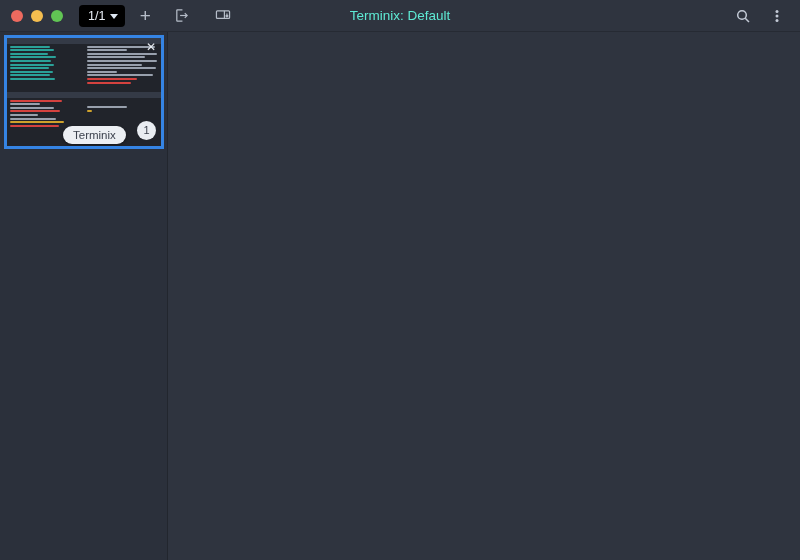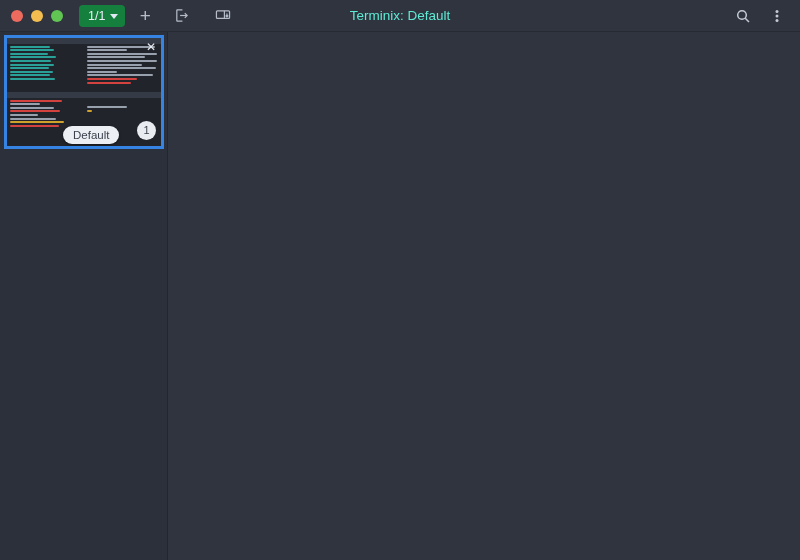--- a/index.html
+++ b/index.html
@@ -23,21 +23,21 @@
     gap: 8px; padding-left: 11px;
   }
   .tl { width: 12px; height: 12px; border-radius: 50%; }
   .tl-close  { background: #ed6a5f; }
   .tl-min    { background: #f4bd4f; }
   .tl-max    { background: #61c554; }
 
   #session-selector {
     margin-left: 16px;
     height: 22px;
-    background: #15803d;
+    background: #000000;
     border-radius: 4px;
     display: flex; align-items: center;
     gap: 5px;
     padding: 0 7px 0 9px;
     color: #e9eef5;
     font-size: 12.5px;
     cursor: default;
   }
   #session-selector .caret {
     width: 0; height: 0;
@@ -351,21 +351,21 @@
       <div class="mini-line" style="width:46px;background:#98a0ad;"></div>
       <div class="mini-line" style="width:54px;background:#cfa22c;"></div>
       <div class="mini-line" style="width:49px;background:#d4423f;"></div>
     </div>
     <div class="mini-pane" style="left:50%;top:50%;width:50%;height:50%;">
       <div class="mini-hdr"></div>
       <div class="mini-line" style="width:40px;background:#98a0ad;margin-top:8px;"></div>
       <div class="mini-line" style="width:5px;background:#cfa22c;"></div>
     </div>
     <div id="thumb-close">✕</div>
-    <div id="thumb-name">Default</div>
+    <div id="thumb-name">Terminix</div>
     <div id="thumb-badge">1</div>
   </div>
 </div>
 
 <div id="titlebar">
   <div class="traffic-lights">
     <div class="tl tl-close"></div>
     <div class="tl tl-min"></div>
     <div class="tl tl-max"></div>
   </div>

